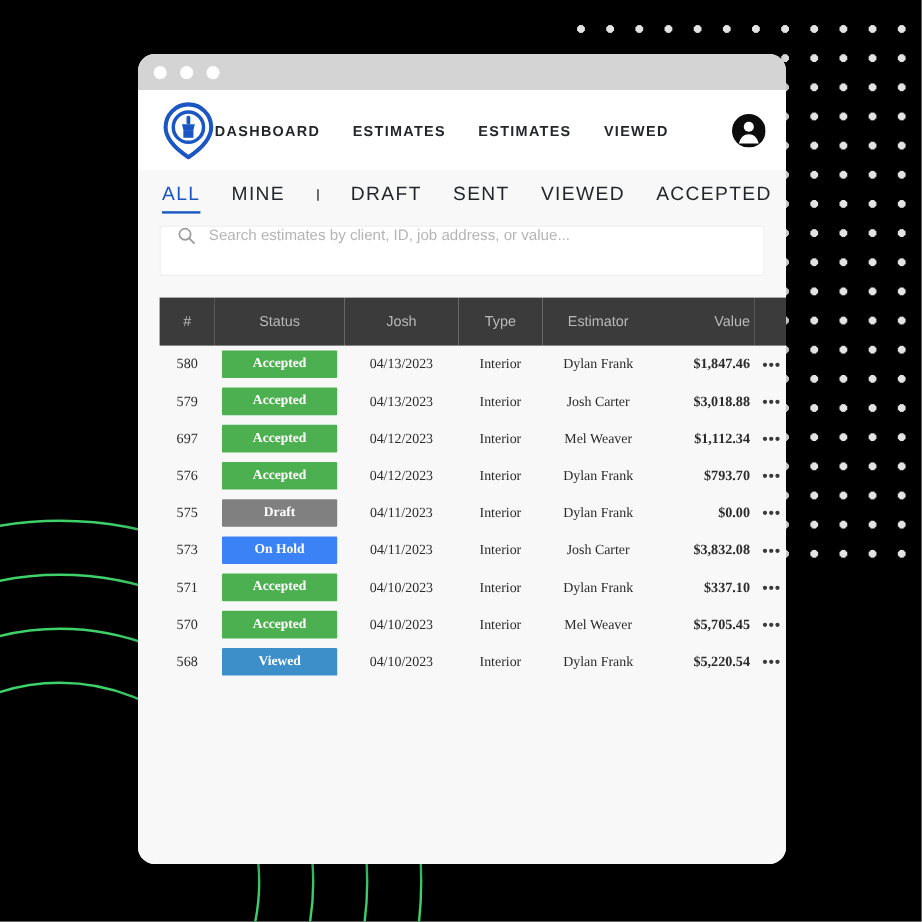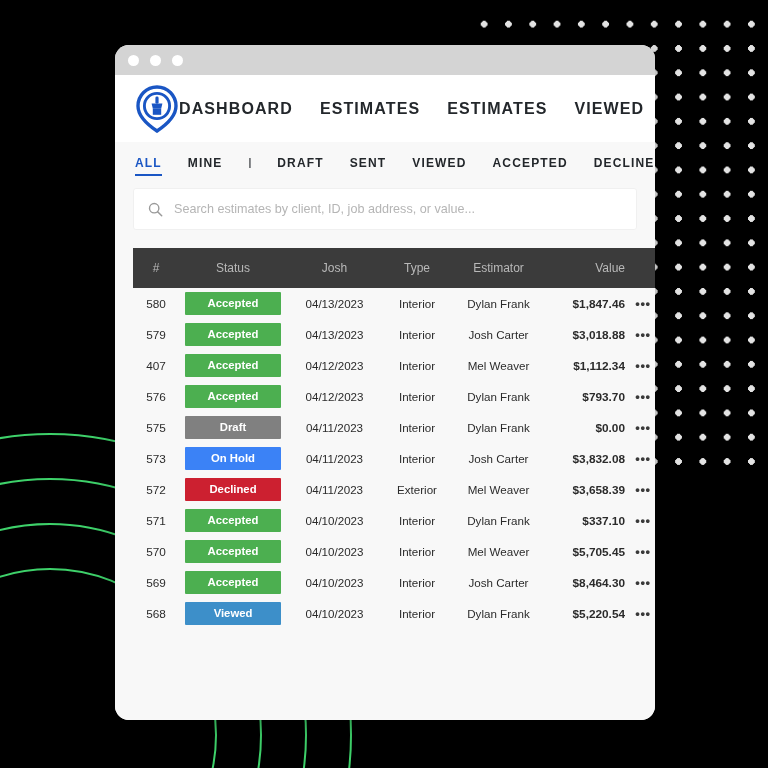--- a/index.html
+++ b/index.html
@@ -73,21 +73,21 @@
     padding:0 20px 0 18px;
     flex:0 0 auto;
   }
   .logo{width:44px;height:48px;flex:0 0 auto;margin-left:2px;}
   .nav-links{
     margin-left:auto;
     display:flex; align-items:center;
     gap:27px;
   }
   .nav-link{
-    font-size:16px;
+    font-size:12px;
     font-weight:bold;
     letter-spacing:1.1px;
     color:#23272b;
     white-space:nowrap;
     cursor:pointer;
   }
   .avatar{
     margin-left:26px;
     width:28px;height:28px;
     flex:0 0 auto;
@@ -96,22 +96,22 @@
   
   .tabs{
     background:#f8f8f8;
     height:41px;
     display:flex; align-items:center;
     padding-left:20px;
     gap:0;
     flex:0 0 auto;
   }
   .tab{
-    font-size:12px;
-    font-weight:bold;
+    font-size:16px;
+    font-weight:normal;
     letter-spacing:1.15px;
     color:#23272b;
     padding:7px 0 6px 0;
     margin-right:26px;
     cursor:pointer;
     position:relative;
     white-space:nowrap;
   }
   .tab.active{color:#1a56c4;}
   .tab.active:after{
@@ -133,21 +133,21 @@
     background:#f8f8f8;
     flex:1 1 auto;
     padding:0 18px;
     overflow:hidden;
   }
 
   .search{
     background:#ffffff;
     height:40px;
     border-radius:3px;
-    display:flex;align-items:center;
+    display:flex;
     padding:0 14px;
     margin-top:5px;
     border:1px solid #f0f0f0;
   }
   .search svg{flex:0 0 auto;margin-right:11px;}
   .search-text{
     font-size:12.6px;
     color:#b5b5b5;
   }
 
@@ -168,21 +168,21 @@
     padding:0;
   }
   th.c-num{width:46px;}
   th.c-status{width:108px;}
   th.c-date{width:95px;}
   th.c-type{width:70px;}
   th.c-est{width:93px;}
   th.c-val{width:80px;text-align:right;padding-right:4px;}
   th.c-menu{width:28px;}
 
-  tbody tr{height:31px;}
+  tbody tr{height:31px;font-family:Liberation Serif, serif;}
   tbody td{
     font-size:11.6px;
     color:#2b2b2b;
     text-align:center;
     padding:0;
     vertical-align:middle;
   }
   td.num{font-size:11.8px;}
   td.val{
     text-align:right;
@@ -305,21 +305,21 @@
             <td class="status">
               <span class="badge" style="background: rgb(76, 175, 80);">Accepted</span>
             </td>
             <td>04/13/2023</td>
             <td>Interior</td>
             <td>Josh Carter</td>
             <td class="val">$3,018.88</td>
             <td><span class="menu-dots">•••</span></td>
           </tr>
           <tr>
-            <td class="num">407</td>
+            <td class="num">697</td>
             <td class="status">
               <span class="badge" style="background: rgb(76, 175, 80);">Accepted</span>
             </td>
             <td>04/12/2023</td>
             <td>Interior</td>
             <td>Mel Weaver</td>
             <td class="val">$1,112.34</td>
             <td><span class="menu-dots">•••</span></td>
           </tr>
           <tr>
@@ -349,31 +349,20 @@
             <td class="status">
               <span class="badge" style="background: #3b82f6;">On Hold</span>
             </td>
             <td>04/11/2023</td>
             <td>Interior</td>
             <td>Josh Carter</td>
             <td class="val">$3,832.08</td>
             <td><span class="menu-dots">•••</span></td>
           </tr>
           <tr>
-            <td class="num">572</td>
-            <td class="status">
-              <span class="badge" style="background: rgb(204, 32, 48);">Declined</span>
-            </td>
-            <td>04/11/2023</td>
-            <td>Exterior</td>
-            <td>Mel Weaver</td>
-            <td class="val">$3,658.39</td>
-            <td><span class="menu-dots">•••</span></td>
-          </tr>
-          <tr>
             <td class="num">571</td>
             <td class="status">
               <span class="badge" style="background: rgb(76, 175, 80);">Accepted</span>
             </td>
             <td>04/10/2023</td>
             <td>Interior</td>
             <td>Dylan Frank</td>
             <td class="val">$337.10</td>
             <td><span class="menu-dots">•••</span></td>
           </tr>
@@ -382,31 +371,20 @@
             <td class="status">
               <span class="badge" style="background: rgb(76, 175, 80);">Accepted</span>
             </td>
             <td>04/10/2023</td>
             <td>Interior</td>
             <td>Mel Weaver</td>
             <td class="val">$5,705.45</td>
             <td><span class="menu-dots">•••</span></td>
           </tr>
           <tr>
-            <td class="num">569</td>
-            <td class="status">
-              <span class="badge" style="background: rgb(76, 175, 80);">Accepted</span>
-            </td>
-            <td>04/10/2023</td>
-            <td>Interior</td>
-            <td>Josh Carter</td>
-            <td class="val">$8,464.30</td>
-            <td><span class="menu-dots">•••</span></td>
-          </tr>
-          <tr>
             <td class="num">568</td>
             <td class="status">
               <span class="badge" style="background: rgb(61, 143, 201);">Viewed</span>
             </td>
             <td>04/10/2023</td>
             <td>Interior</td>
             <td>Dylan Frank</td>
             <td class="val">$5,220.54</td>
             <td><span class="menu-dots">•••</span></td>
           </tr>

